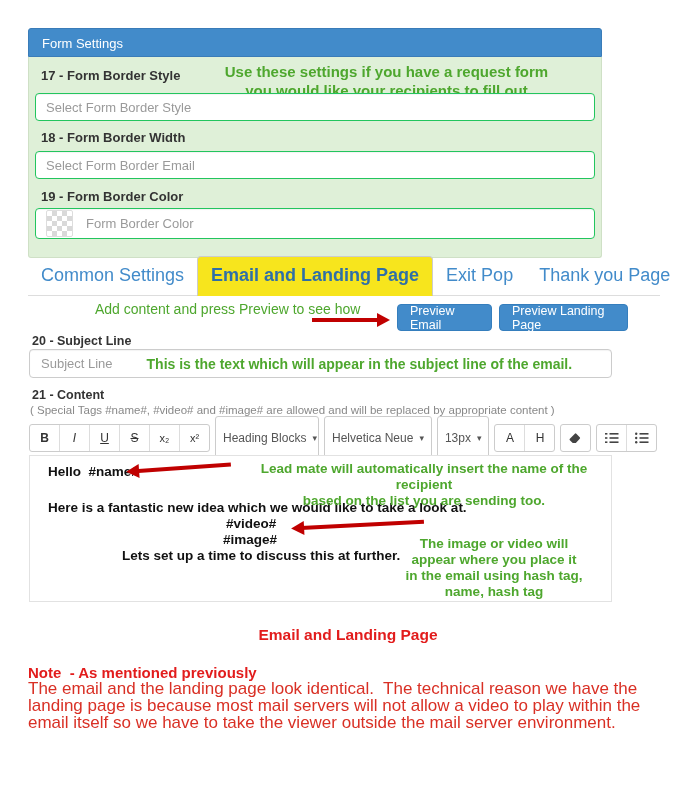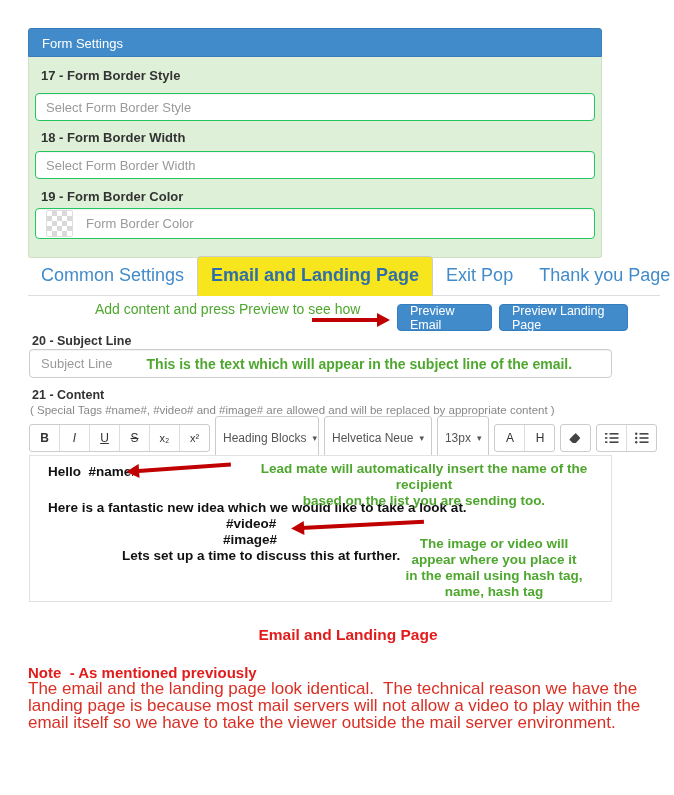--- a/index.html
+++ b/index.html
@@ -120,27 +120,31 @@
             line-height:17px;white-space:pre-wrap;}
 
   svg{display:block}
 </style>
 </head>
 <body>
 
 <div class="abs card">
   <div class="card-header">Form Settings</div>
   <div class="card-body">
+    <div class="card-note">
+      <div>Use these settings if you have a request form</div>
+      <div>you would like your recipients to fill out</div>
+    </div>
     <div class="field-label" style="top:11px">17 - Form Border Style</div>
     <div class="select-box" style="top:36px">
       <span>Select Form Border Style</span>
     </div>
     <div class="field-label" style="top:73px">18 - Form Border Width</div>
     <div class="select-box" style="top:94px">
-      <span>Select Form Border Width</span>
+      <span>Select Form Border Email</span>
     </div>
     <div class="field-label" style="top:132px">19 - Form Border Color</div>
     <div class="select-box color-box" style="top:151px">
       <span class="checker"></span>
       <span>Form Border Color</span>
     </div>
   </div>
 </div>
 
 <div class="abs tabs">

